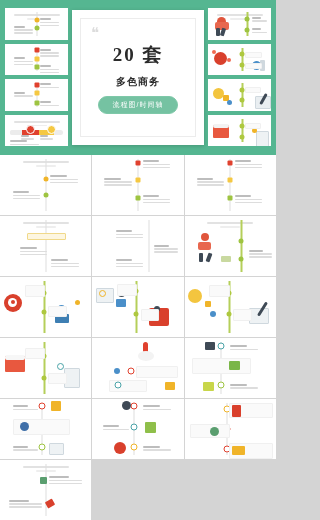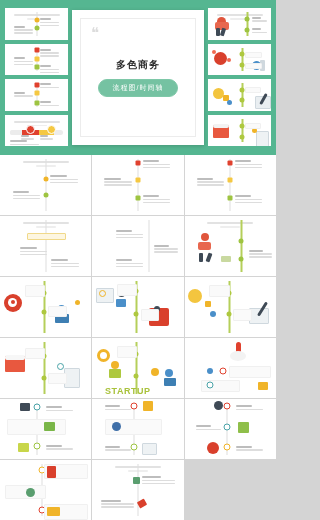--- a/index.html
+++ b/index.html
@@ -223,20 +223,21 @@
         <div class="txtblk" style="left:8%;top:82%;width:46%">
             <i class="t"></i>
             <i></i>
           </div>
       </div>
     </div>
 
     <div class="title-card">
       <div class="title-inner">
         <div class="t-quote">❝</div>
+        <div class="t-big">20 套</div>
         <div class="t-sub">多色商务</div>
         <div class="t-pill">流程图/时间轴</div>
       </div>
     </div>
 
     <div class="hero-col hero-right">
 
       <div class="mini">
         <div class="hdr"></div>
         <div class="vline thick" style="left:62%"></div>
@@ -455,33 +456,20 @@
       <div class="ill" style="left:5%;top:30%;width:20px;height:16px;background:#e8583f;border-radius:1px"></div>
       <div class="ill" style="left:5%;top:28%;width:20px;height:5px;background:#f7f7f7"></div>
       <div class="ill" style="left:70%;top:50%;width:14px;height:18px;background:#eef2f4;border:1px solid #cfd8de;border-radius:1px"></div>
       <div class="ill circ" style="left:62%;top:42%;width:7px;height:7px;border:1.5px solid #4aa3a8;box-sizing:border-box"></div>
       <div class="dot d-olv" style="left:48%;top:30%"></div>
       <div class="dot d-olv" style="left:48%;top:66%"></div>
       <div class="box" style="left:27%;top:16%;width:20%;height:16%"></div>
       <div class="box" style="left:53%;top:58%;width:18%;height:16%"></div>
     </div>
 
-    <div class="slide">
-      <div class="vline thick" style="left:48%"></div>
-      <div class="ill circ" style="left:5%;top:18%;width:13px;height:13px;border:3px solid #f0b429;box-sizing:border-box"></div>
-      <div class="ill circ" style="left:20%;top:38%;width:8px;height:8px;background:#f0b429"></div>
-      <div class="ill" style="left:18%;top:52%;width:12px;height:9px;background:#aec83f;border-radius:1px"></div>
-      <div class="ill circ" style="left:64%;top:50%;width:8px;height:8px;background:#f0b429"></div>
-      <div class="ill circ" style="left:80%;top:52%;width:8px;height:8px;background:#4a8fc9"></div>
-      <div class="ill" style="left:78%;top:66%;width:12px;height:8px;background:#3e7fb3;border-radius:1px"></div>
-      <div class="dot d-olv" style="left:48%;top:26%"></div>
-      <div class="dot d-olv" style="left:48%;top:64%"></div>
-      <div class="box" style="left:27%;top:14%;width:20%;height:16%"></div>
-      <div class="startup" style="left:14%;bottom:3%">STARTUP</div>
-    </div>
 
     <div class="slide">
       <div class="ill" style="left:56%;top:6%;width:5px;height:14px;background:#e0412e;border-radius:3px"></div>
       <div class="ill circ" style="left:50%;top:22%;width:16px;height:10px;background:#f3f3f3"></div>
       <div class="box" style="left:48%;top:46%;width:44%;height:18%"></div>
       <div class="box" style="left:18%;top:70%;width:40%;height:16%"></div>
       <div class="ring r-red" style="left:42%;top:55%"></div>
       <div class="ring r-teal" style="left:28%;top:78%"></div>
       <div class="ill circ" style="left:24%;top:50%;width:6px;height:6px;background:#4a8fc9"></div>
       <div class="ill" style="left:80%;top:74%;width:10px;height:8px;background:#f0b429;border-radius:1px"></div>

